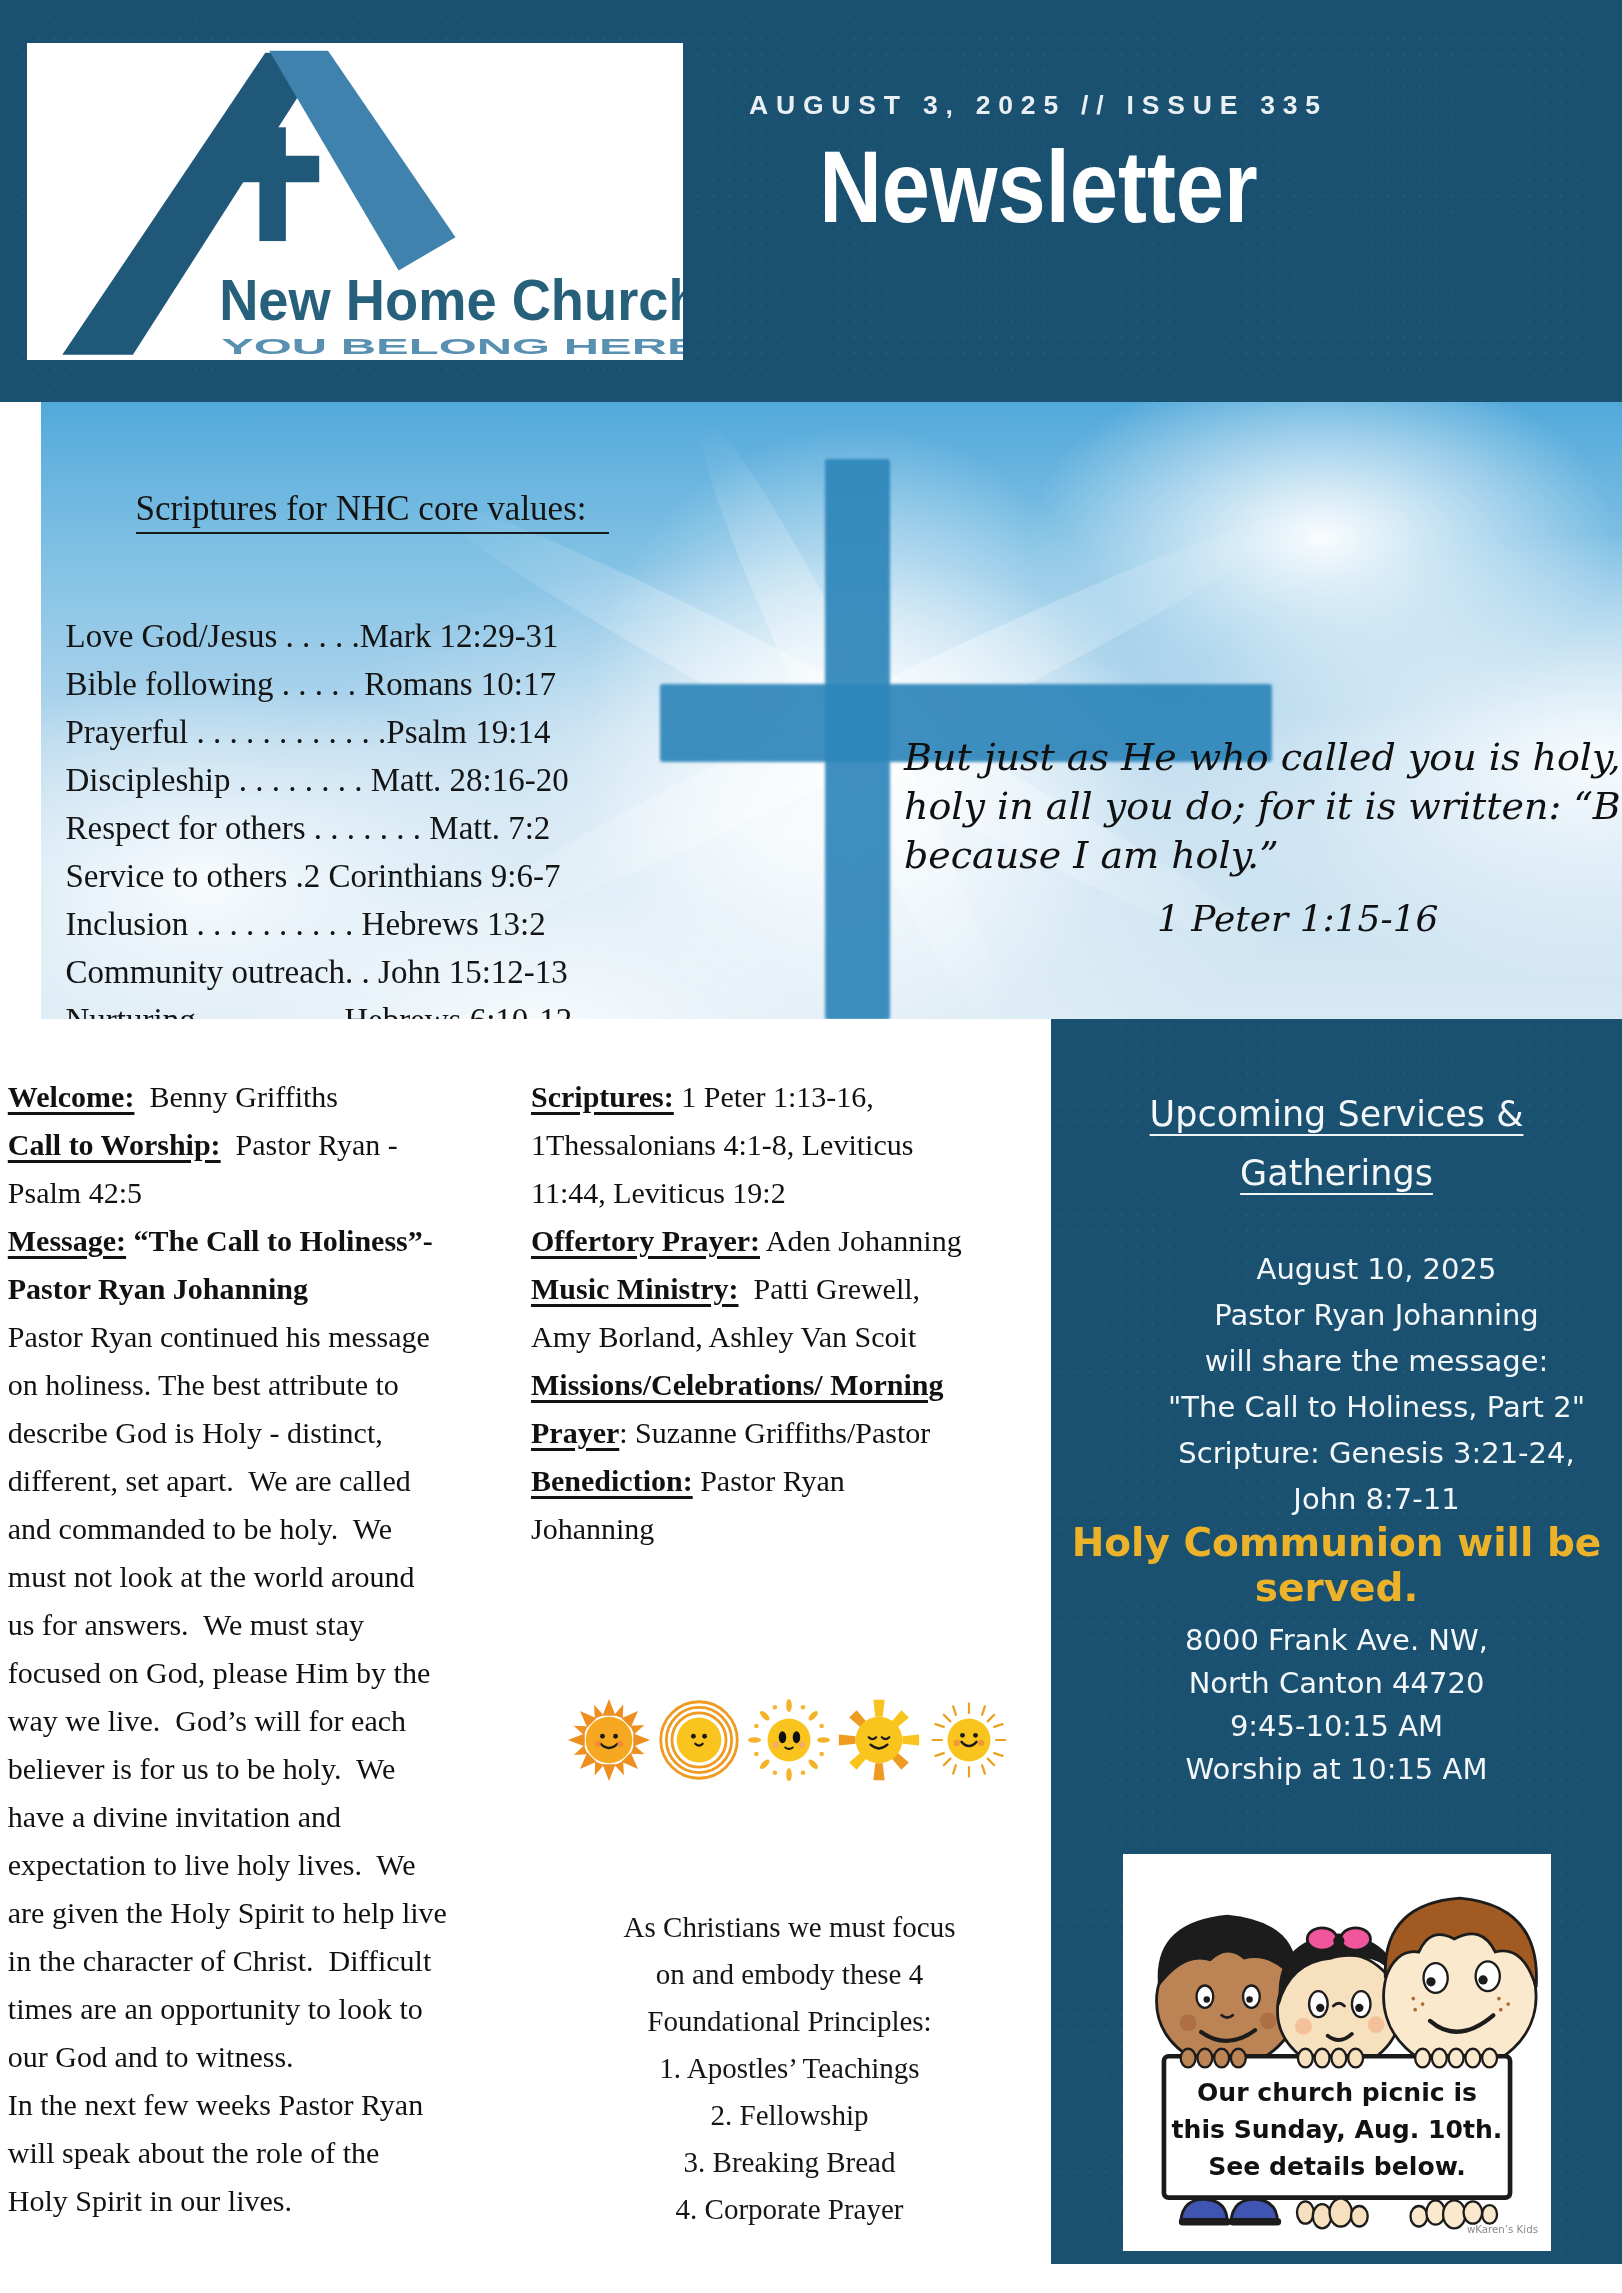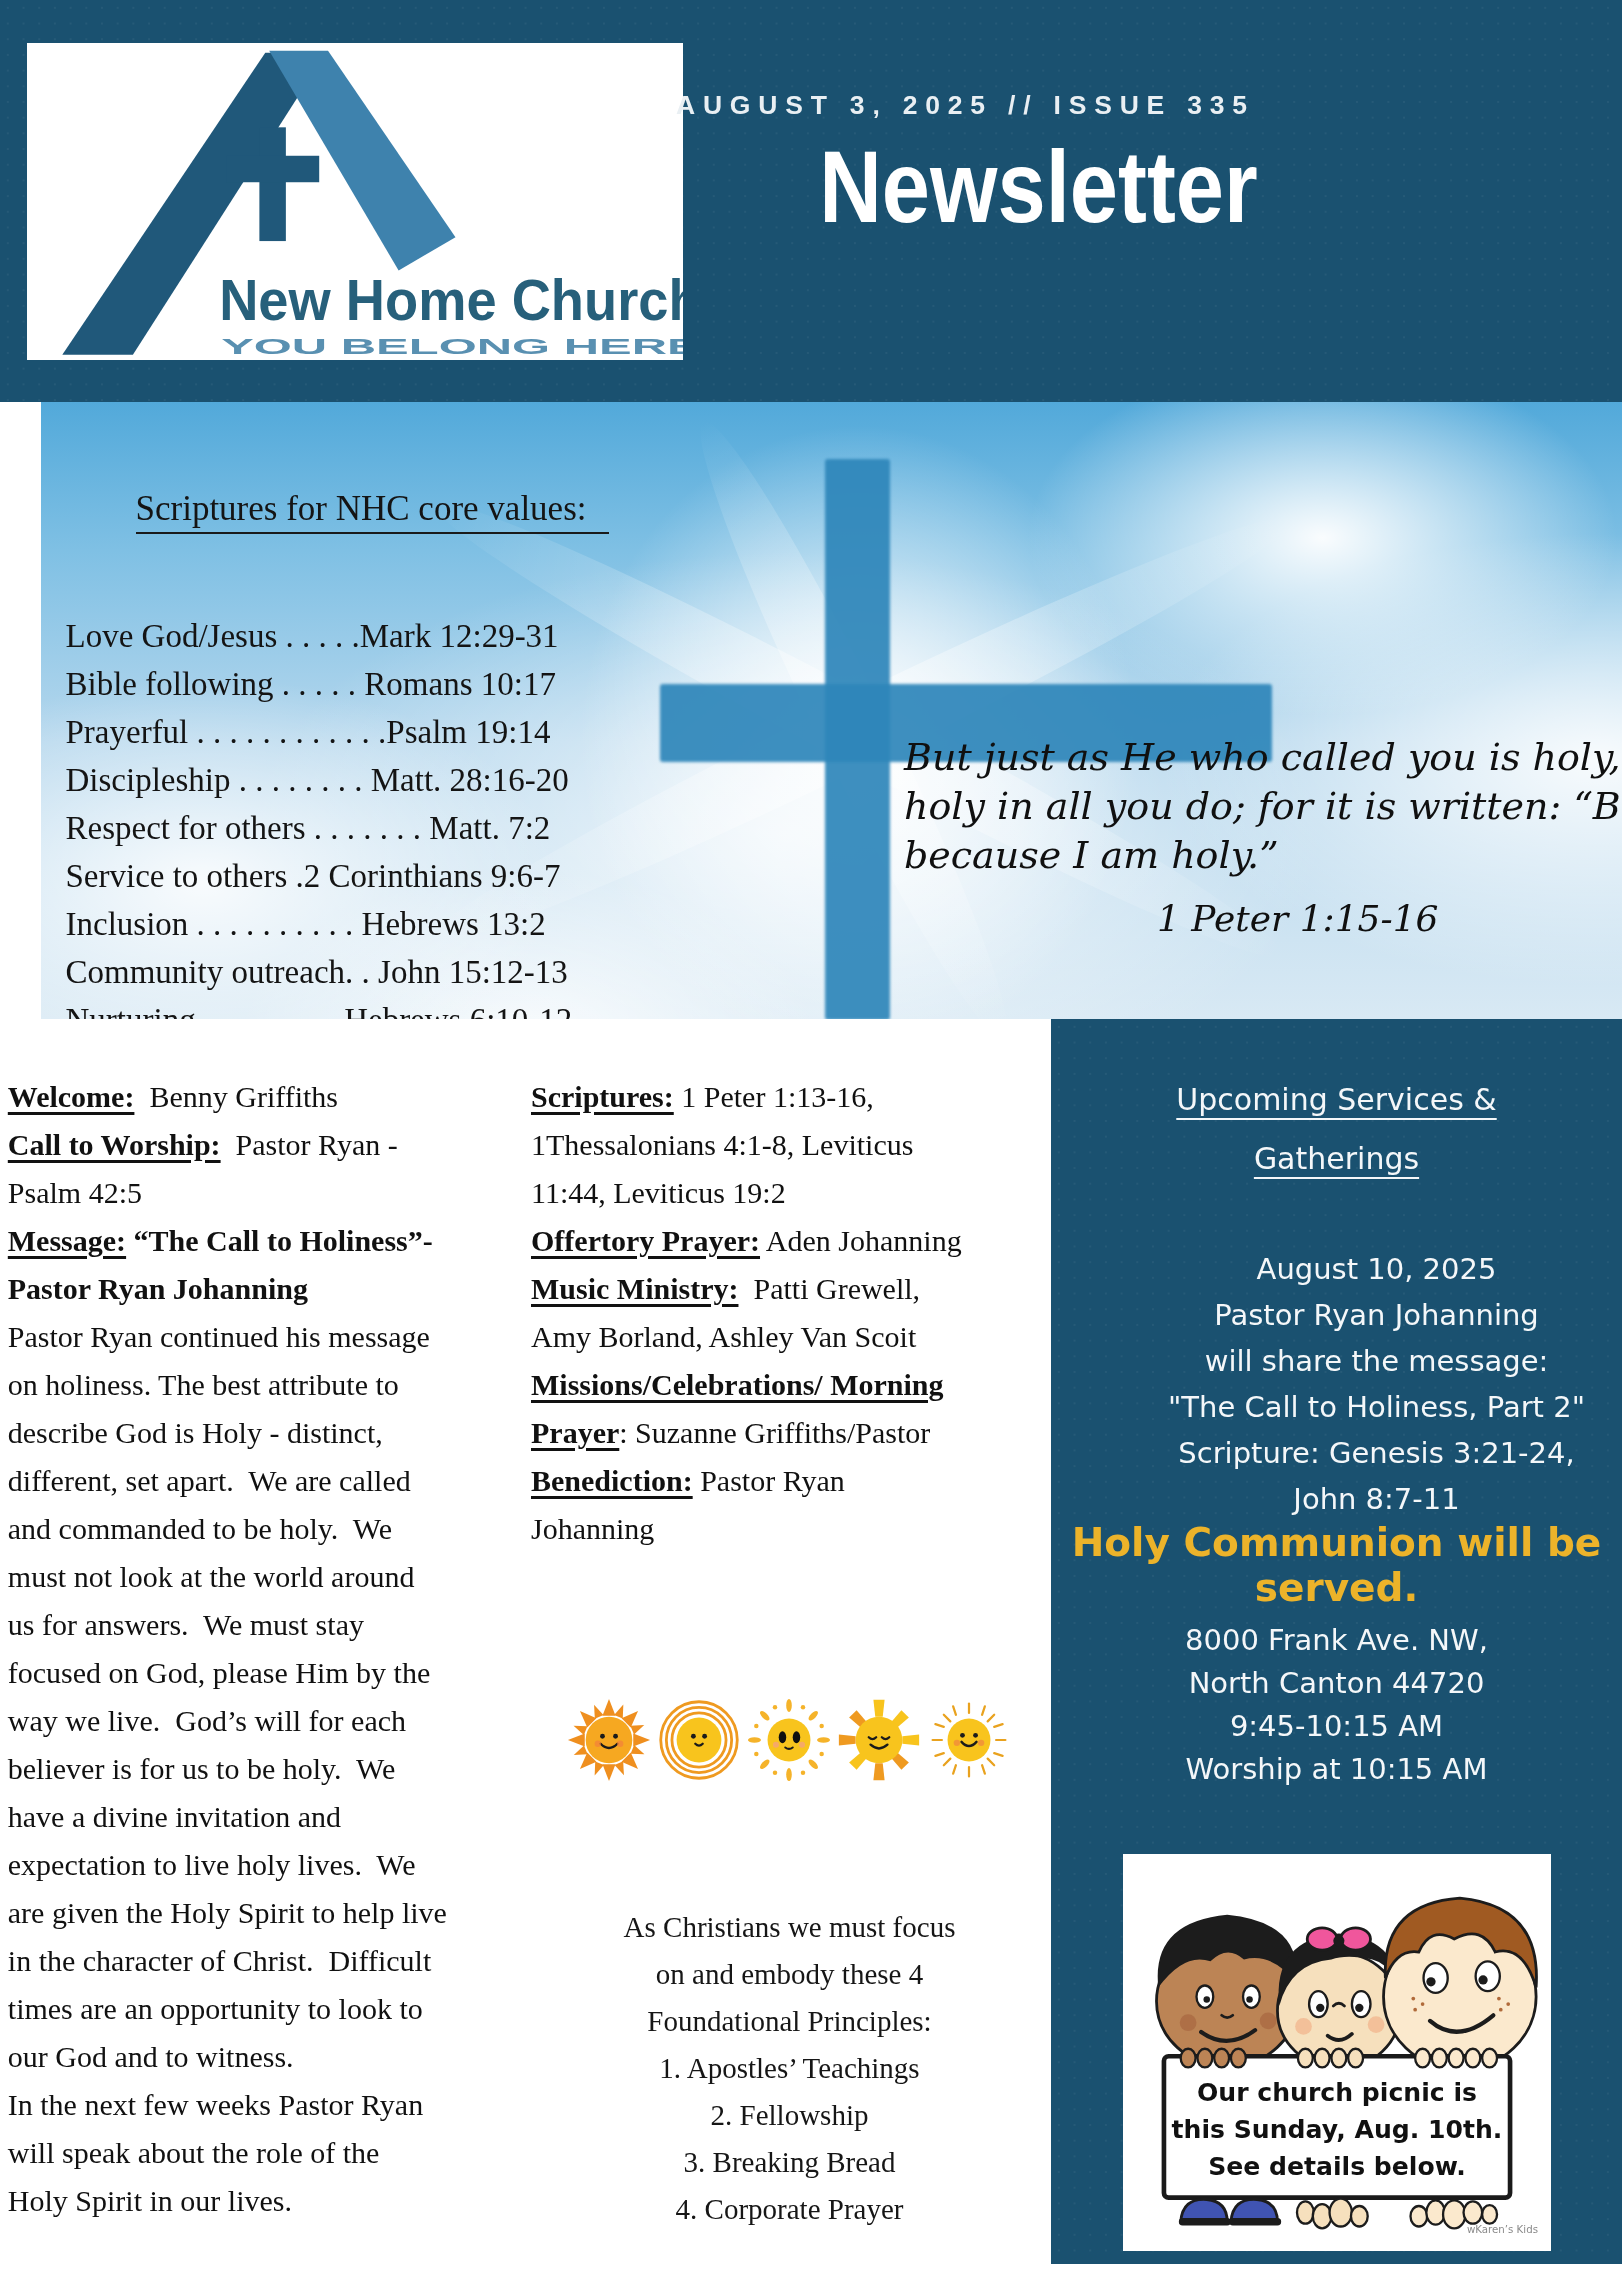--- a/index.html
+++ b/index.html
@@ -6,21 +6,21 @@
   #page{position:relative;width:1622px;height:2294px;overflow:hidden;background:#fff;
         font-family:"Liberation Serif","DejaVu Serif",serif;}
   .abs{position:absolute;}
 
   
   .header{left:0;top:0;width:1622px;height:402px;
     background-image:radial-gradient(rgba(255,255,255,.05) 1.2px,transparent 1.4px),
                      linear-gradient(#1a5170,#1a5170);
     background-size:15.7px 15.7px,auto;}
   .logo-box{left:27.4px;top:43px;width:656px;height:317px;background:#fff;}
-  .issue-line{left:676px;top:90px;width:725px;text-align:left;color:#e9eff3;
+  .issue-line{left:676px;top:90px;width:725px;text-align:center;color:#e9eff3;
     font-family:"Liberation Sans","DejaVu Sans",sans-serif;font-weight:600;
     font-size:26.5px;letter-spacing:7.8px;white-space:pre;}
   .main-title{left:676px;top:129px;width:725px;text-align:center;color:#ffffff;
     font-family:"Liberation Sans","DejaVu Sans",sans-serif;font-weight:700;
     font-size:102px;transform:scaleX(.85);transform-origin:center;white-space:pre;}
 
   
   .sky{left:0;top:402px;width:1622px;height:617px;
     background:
       radial-gradient(372px 421px at 50.4% 55%, rgba(255,255,255,.95), rgba(255,255,255,0) 75%),
@@ -65,21 +65,21 @@
 
   .principles{left:510px;top:885px;width:559px;text-align:center;color:#161616;
     font-family:Liberation Serif, serif;font-size:29px;line-height:47px;}
 
   
   .sidebar{left:1051px;top:0;width:571px;height:1245px;
     background-image:radial-gradient(rgba(255,255,255,.05) 1.2px,transparent 1.4px),
                      linear-gradient(#1a5170,#1a5170);
     background-size:15.7px 15.7px,auto;
     color:#f4f7f9;font-family:"DejaVu Sans","Liberation Sans",sans-serif;text-align:center;}
-  .sb-heading{left:0;top:51px;width:571px;font-size:30px;line-height:59px;font-weight:500;}
+  .sb-heading{left:0;top:66px;width:571px;font-size:35px;line-height:59px;font-weight:500;}
   .sb-heading .tline{text-decoration:underline;text-decoration-thickness:2px;text-underline-offset:7.8px;}
   .sb-body{left:0;top:227px;width:571px;font-size:29px;line-height:46px;padding-left:40px;}
   .sb-gold{left:0;top:501px;width:571px;font-size:39px;color:#ecb32a;font-weight:bold;}
   .sb-address{left:0;top:600px;width:571px;font-size:29px;line-height:43px;}
   .kids-card{left:72px;top:835px;width:428px;height:397px;background:#fff;}
   .kids-card svg{width:100%;height:100%;display:block;}
 
   .sign-text{font-family:"DejaVu Sans","Liberation Sans",sans-serif;font-weight:bold;font-size:27px;}
   .watermark{font-family:"DejaVu Sans",sans-serif;font-size:11px;fill:#8a8a8a;}
 </style>

